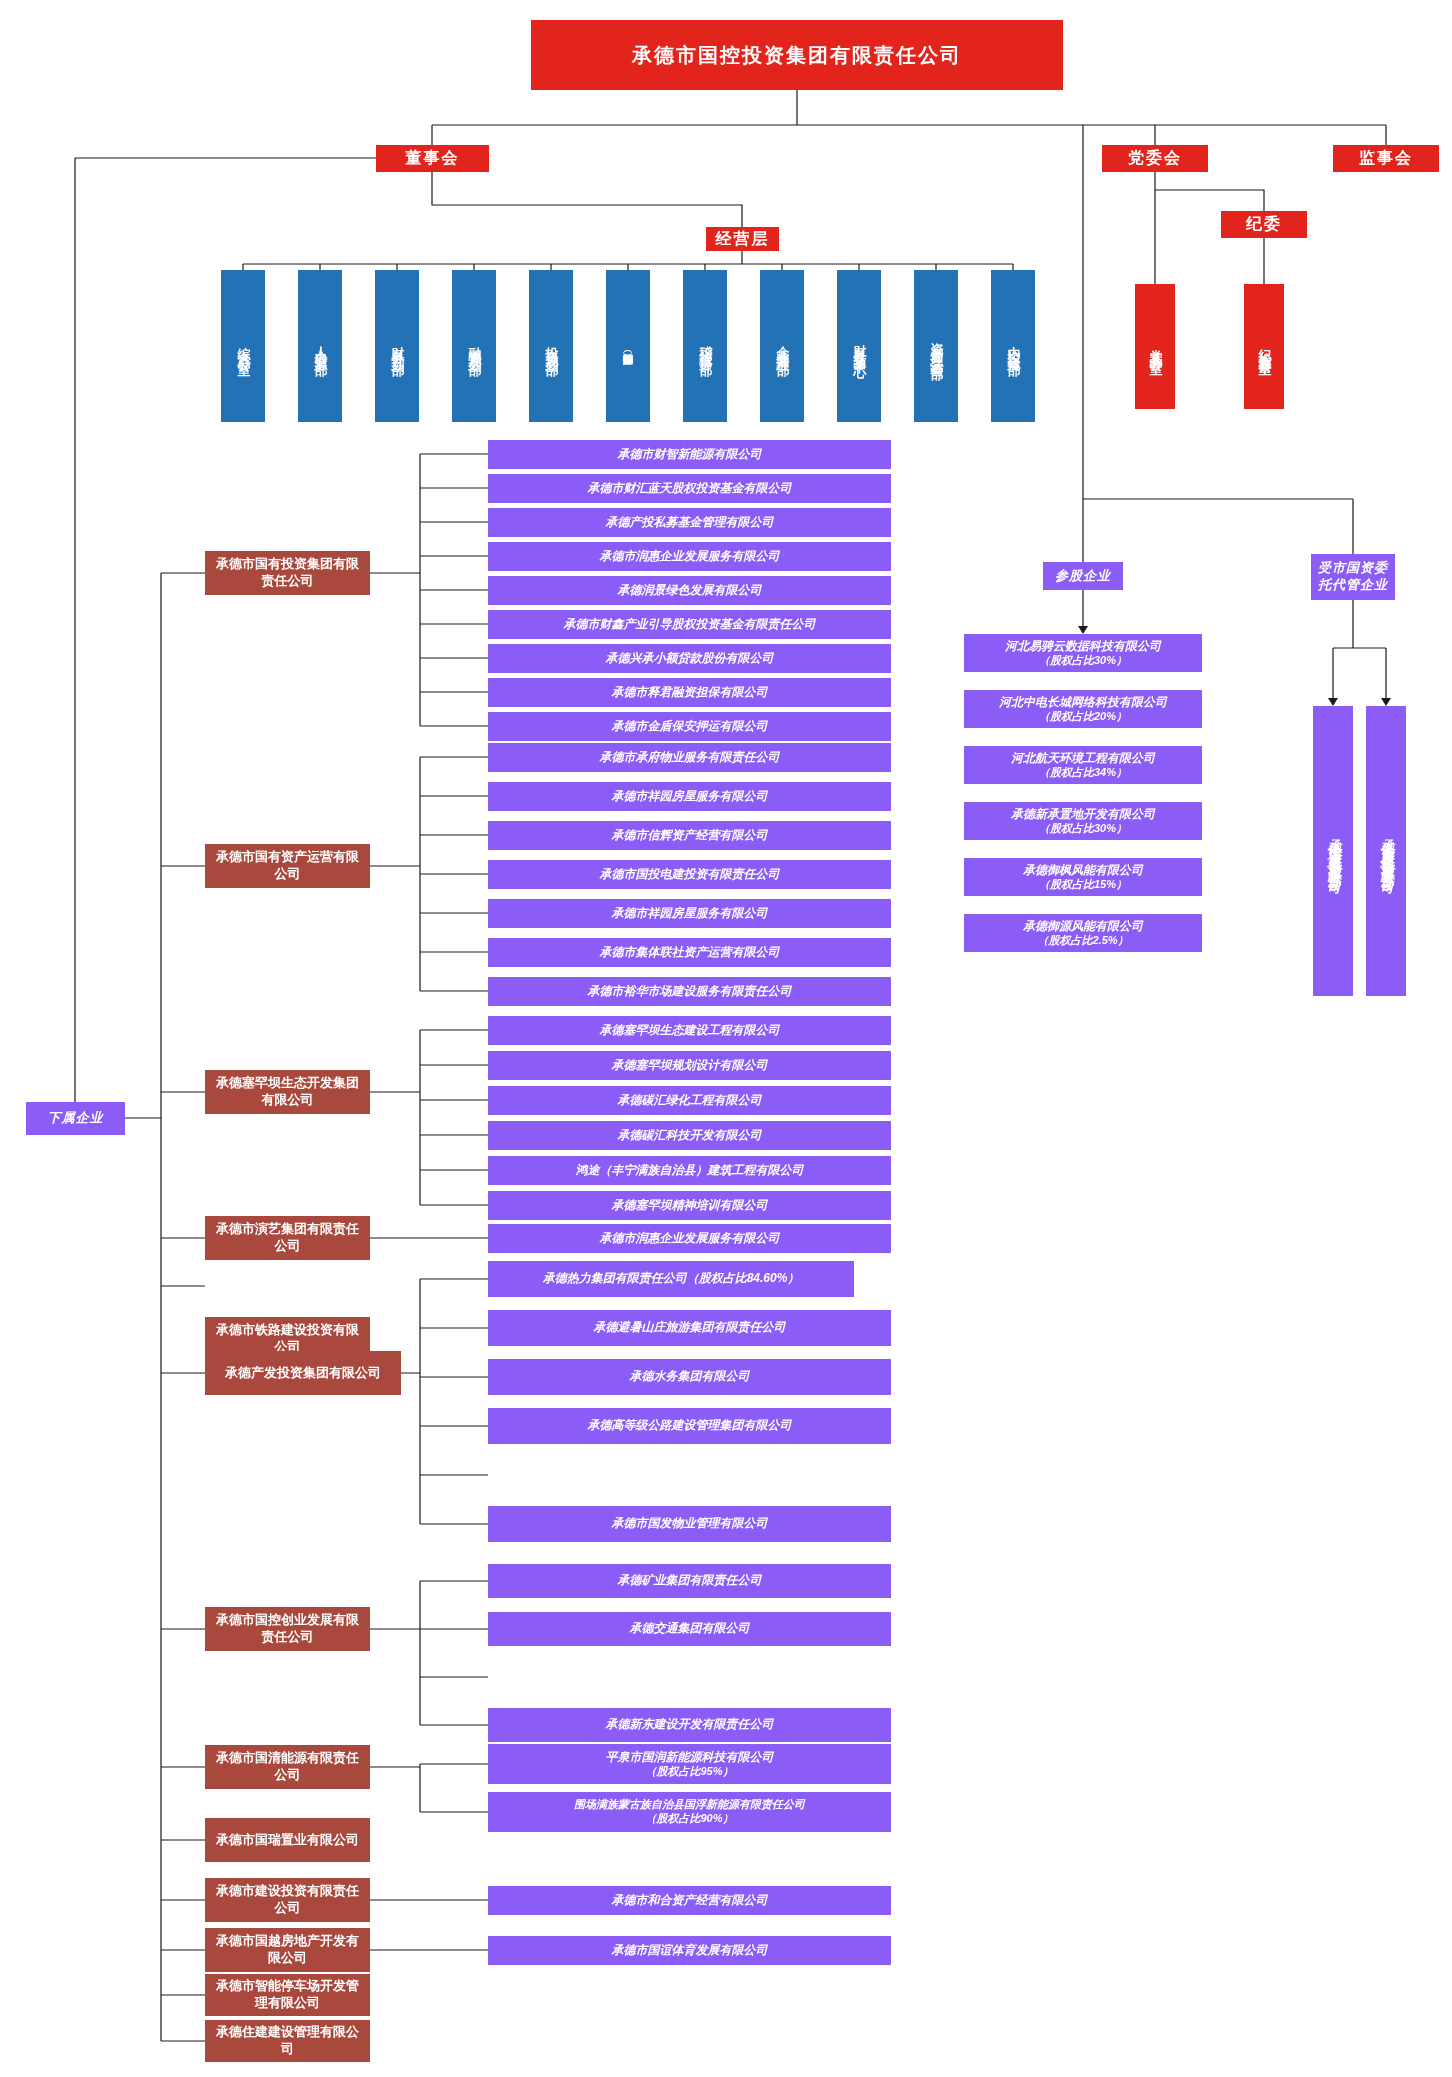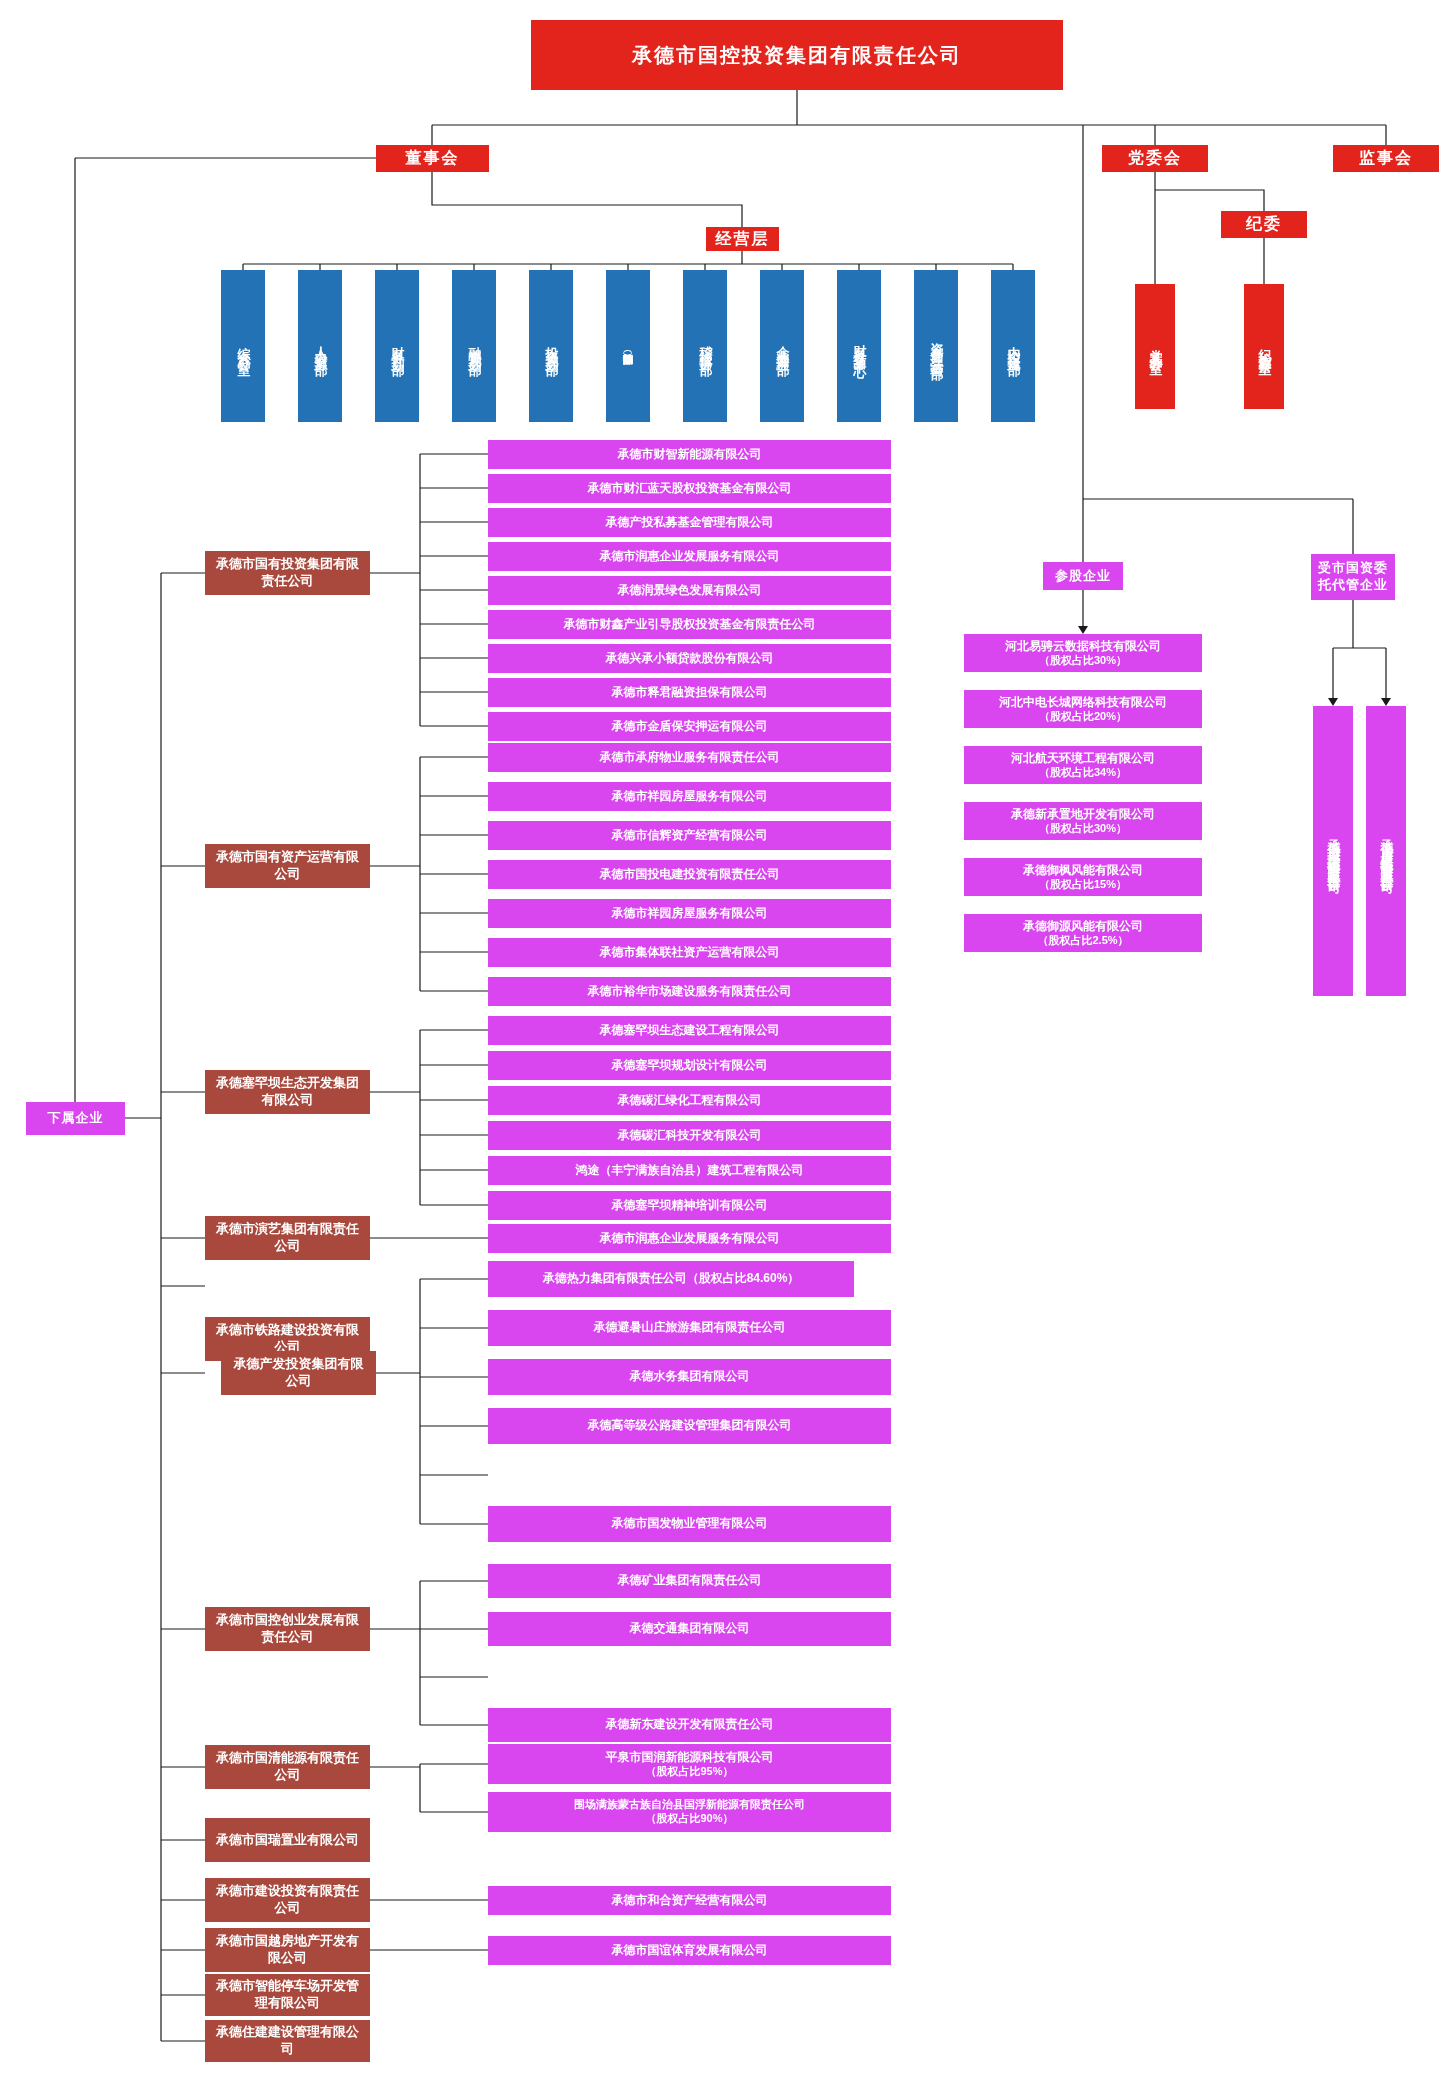--- a/index.html
+++ b/index.html
@@ -4,21 +4,21 @@
 <style>
   html,body{margin:0;padding:0;background:#fff;}
   .canvas{position:relative;width:1452px;height:2077px;background:#fff;
           font-family:"Liberation Sans","DejaVu Sans",sans-serif;overflow:hidden;}
   .wires{position:absolute;left:0;top:0;}
   .node{position:absolute;box-sizing:border-box;display:flex;align-items:center;justify-content:center;
         text-align:center;color:#fff;font-weight:bold;line-height:1.3;}
   .red{background:#e2241d;}
   .blue{background:#2272b5;}
   .brick{background:#a9493e;}
-  .gray{background:#d946ef;}
+  .gray{background:#8b5cf6;font-style:italic;}
   .banner{font-size:20px;letter-spacing:2px;}
   .gov{font-size:16px;letter-spacing:2px;}
   .dept{writing-mode:vertical-rl;font-size:13px;letter-spacing:4px;padding:6px 0;}
   .dept.dense{font-size:10px;letter-spacing:0;}
   .vtall{writing-mode:vertical-rl;font-size:13px;letter-spacing:3px;padding:8px 0;}
   .brickbox{font-size:13px;padding:2px 10px;}
   .child{font-size:12px;padding:2px 8px;}
   .lbl{font-size:13px;letter-spacing:1px;padding:2px 4px;}
   .stack{text-align:center;line-height:1.25;}
   .share{display:block;font-size:11px;}
@@ -84,21 +84,21 @@
   <div class="node red vtall" style="left:1135px;top:284px;width:40px;height:125px">党委办公室</div>
   <div class="node red vtall" style="left:1244px;top:284px;width:40px;height:125px">纪检监察室</div>
 
   <div class="node gray lbl" style="left:26px;top:1102px;width:99px;height:33px">下属企业</div>
 
   <div class="node brick brickbox" style="left:205px;top:551px;width:165px;height:44px">承德市国有投资集团有限责任公司</div>
   <div class="node brick brickbox" style="left:205px;top:844px;width:165px;height:44px">承德市国有资产运营有限公司</div>
   <div class="node brick brickbox" style="left:205px;top:1070px;width:165px;height:44px">承德塞罕坝生态开发集团有限公司</div>
   <div class="node brick brickbox" style="left:205px;top:1216px;width:165px;height:44px">承德市演艺集团有限责任公司</div>
   <div class="node brick brickbox" style="left:205px;top:1317px;width:165px;height:44px">承德市铁路建设投资有限公司</div>
-  <div class="node brick brickbox" style="left:221px;top:1351px;width:155px;height:44px">承德产发投资集团有限公司</div>
+  <div class="node brick brickbox" style="left:205px;top:1351px;width:196px;height:44px">承德产发投资集团有限公司</div>
   <div class="node brick brickbox" style="left:205px;top:1607px;width:165px;height:44px">承德市国控创业发展有限责任公司</div>
   <div class="node brick brickbox" style="left:205px;top:1745px;width:165px;height:44px">承德市国清能源有限责任公司</div>
   <div class="node brick brickbox" style="left:205px;top:1818px;width:165px;height:44px">承德市国瑞置业有限公司</div>
   <div class="node brick brickbox" style="left:205px;top:1878px;width:165px;height:44px">承德市建设投资有限责任公司</div>
   <div class="node brick brickbox" style="left:205px;top:1928px;width:165px;height:44px">承德市国越房地产开发有限公司</div>
   <div class="node brick brickbox" style="left:205px;top:1974px;width:165px;height:42px">承德市智能停车场开发管理有限公司</div>
   <div class="node brick brickbox" style="left:205px;top:2020px;width:165px;height:42px">承德住建建设管理有限公司</div>
 
   <div class="node gray child" style="left:488px;top:440px;width:403px;height:29px">承德市财智新能源有限公司</div>
   <div class="node gray child" style="left:488px;top:474px;width:403px;height:29px">承德市财汇蓝天股权投资基金有限公司</div>

